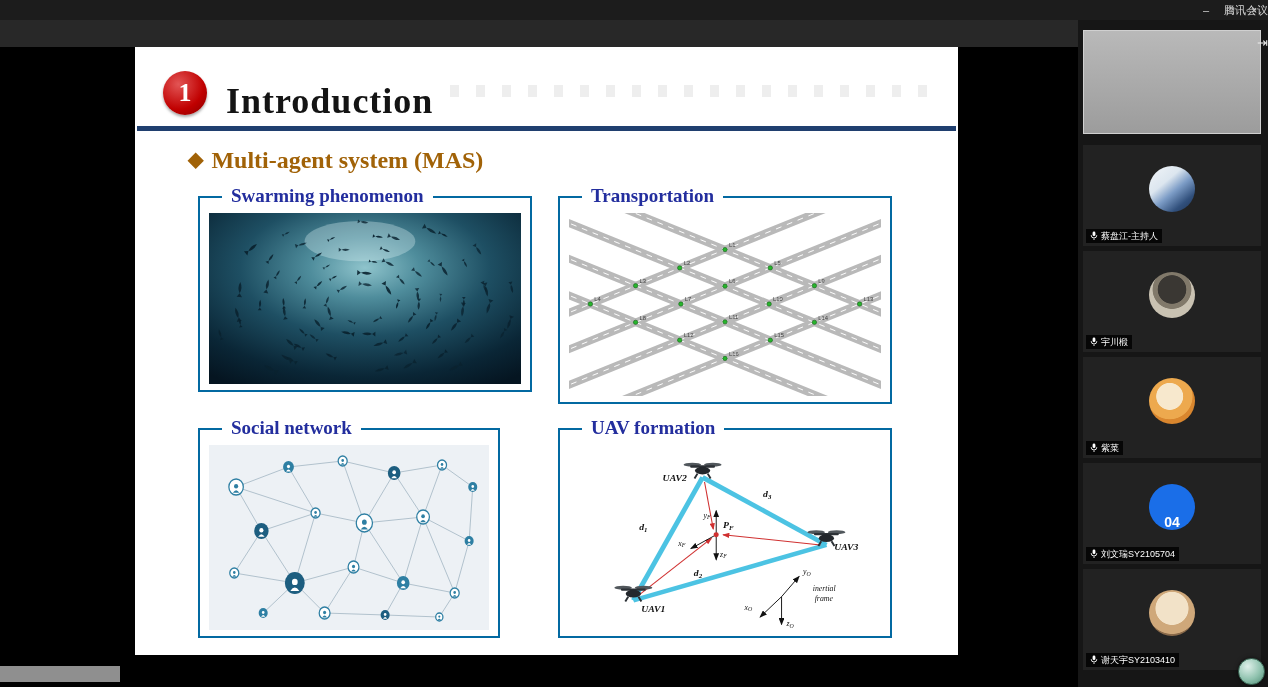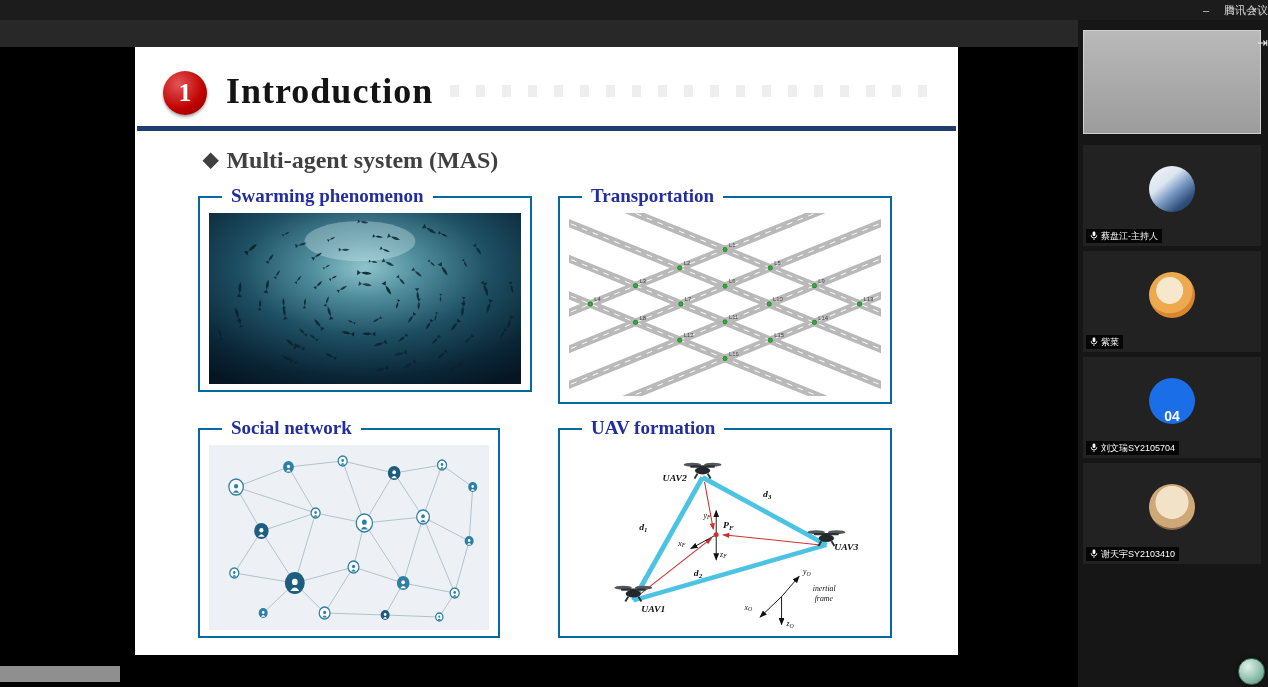--- a/index.html
+++ b/index.html
@@ -16,26 +16,26 @@
   .body-row{display:flex;height:667px}
   .main{flex:1;position:relative;background:#000}
   .toolbar{height:27px;background:#282828}
 
   
   .slide{position:absolute;left:135px;top:27px;width:823px;height:608px;background:#fff}
   .badge{position:absolute;left:28px;top:24px;width:44px;height:44px;border-radius:50%;
     background:radial-gradient(circle at 35% 30%,#e25555,#c00000 60%,#850000);
     color:#fff;display:flex;align-items:center;justify-content:center;
     font:bold 26px "Liberation Serif",serif;box-shadow:0 2px 3px rgba(0,0,0,.35)}
-  .slide-title{position:absolute;left:91px;top:26px;font:bold 36px "Liberation Serif",serif;
+  .slide-title{position:absolute;left:91px;top:36px;font:bold 36px "Liberation Serif",serif;
     color:#141414;letter-spacing:1px;line-height:1}
   .watermark{position:absolute;left:315px;top:38px;width:490px;height:12px;opacity:.10;
     background:repeating-linear-gradient(90deg,#555 0 9px,transparent 9px 26px)}
   .rule{position:absolute;left:2px;right:2px;top:79px;height:5px;background:#203f6f}
-  .mas{position:absolute;left:68px;top:100px;font:bold 24px "Liberation Serif",serif;color:#404040}
+  .mas{position:absolute;left:53px;top:100px;font:bold 24px "Liberation Serif",serif;color:#a16207}
   .mas .bullet{font-size:20px;vertical-align:2px;margin-right:8px}
 
   .panel{position:absolute;border:2px solid #0369a1;background:#fff}
   .p-swarm {left:63px;top:149px;width:334px;height:196px}
   .p-trans {left:423px;top:149px;width:334px;height:208px}
   .p-social{left:63px;top:381px;width:302px;height:210px}
   .p-uav   {left:423px;top:381px;width:334px;height:210px}
   .panel-title{position:absolute;top:-13px;left:22px;background:#fff;padding:0 9px;
     font:bold 19px "Liberation Serif",serif;color:#232e9e;white-space:nowrap}
   .panel-body{position:absolute;left:9px;right:9px;top:15px;bottom:6px}
@@ -470,20 +470,31 @@
         <div class="chip">
           <svg width="8" height="10" viewBox="0 0 8 10">
               <rect x="2.6" y="0.5" width="2.8" height="4.6" rx="1.4" fill="#fff"></rect>
               <path d="M1.2 4.2 a2.8 2.8 0 0 0 5.6 0" fill="none" stroke="#fff" stroke-width="0.9"></path>
               <line x1="4" y1="7.6" x2="4" y2="9" stroke="#fff" stroke-width="0.9"></line>
             </svg>
           <span>蔡盘江-主持人</span>
         </div>
       </div>
 
+      <div class="tile">
+        <div class="avatar av2"></div>
+        <div class="chip">
+          <svg width="8" height="10" viewBox="0 0 8 10">
+              <rect x="2.6" y="0.5" width="2.8" height="4.6" rx="1.4" fill="#fff"></rect>
+              <path d="M1.2 4.2 a2.8 2.8 0 0 0 5.6 0" fill="none" stroke="#fff" stroke-width="0.9"></path>
+              <line x1="4" y1="7.6" x2="4" y2="9" stroke="#fff" stroke-width="0.9"></line>
+            </svg>
+          <span>宇川椴</span>
+        </div>
+      </div>
 
       <div class="tile">
         <div class="avatar av3"></div>
         <div class="chip">
           <svg width="8" height="10" viewBox="0 0 8 10">
               <rect x="2.6" y="0.5" width="2.8" height="4.6" rx="1.4" fill="#fff"></rect>
               <path d="M1.2 4.2 a2.8 2.8 0 0 0 5.6 0" fill="none" stroke="#fff" stroke-width="0.9"></path>
               <line x1="4" y1="7.6" x2="4" y2="9" stroke="#fff" stroke-width="0.9"></line>
             </svg>
           <span>紫菜</span>

